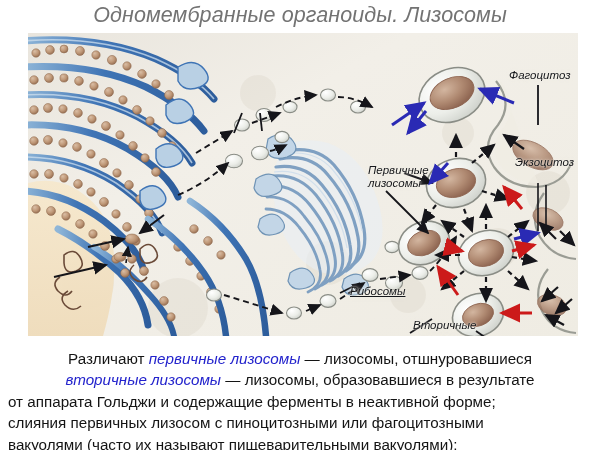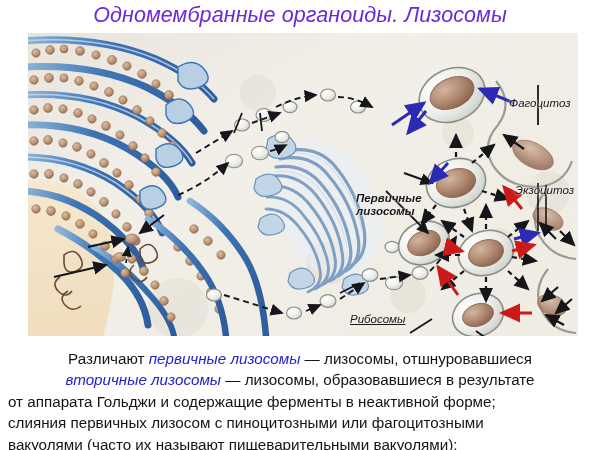--- a/index.html
+++ b/index.html
@@ -20,21 +20,21 @@
     position: absolute;
     left: 0;
     top: 3px;
     width: 600px;
     text-align: center;
     font-family: "Liberation Sans", sans-serif;
     font-style: italic;
     font-weight: 400;
     font-size: 21.5px;
     letter-spacing: 0.1px;
-    color: #6d28d9;
+    color: #737373;
     white-space: nowrap;
   }
 
   
   .figure {
     position: absolute;
     left: 28px;
     top: 33px;
     width: 550px;
     height: 303px;
@@ -46,24 +46,23 @@
   .fig-label {
     position: absolute;
     font-family: "Liberation Sans", sans-serif;
     font-style: italic;
     font-size: 11.5px;
     line-height: 13px;
     color: #16181c;
     white-space: pre-line;
     text-shadow: 0 0 2px rgba(245,242,234,.95), 0 0 4px rgba(245,242,234,.85);
     pointer-events: none;
-    margin-top: 28px;
   }
   .lbl-transport { left: 183px; top: 61px; }
-  .lbl-primary   { left: 328px; top: 131px; font-weight: bold; }
+  .lbl-primary   { left: 340px; top: 131px; }
   .lbl-phago     { left: 481px; top: 36px; }
   .lbl-exo       { left: 487px; top: 123px; }
   .lbl-ribo      { left: 322px; top: 252px; text-decoration: underline; }
   .lbl-secondary { left: 385px; top: 286px; }
 
   
   .caption {
     position: absolute;
     left: 8px;
     top: 348px;

